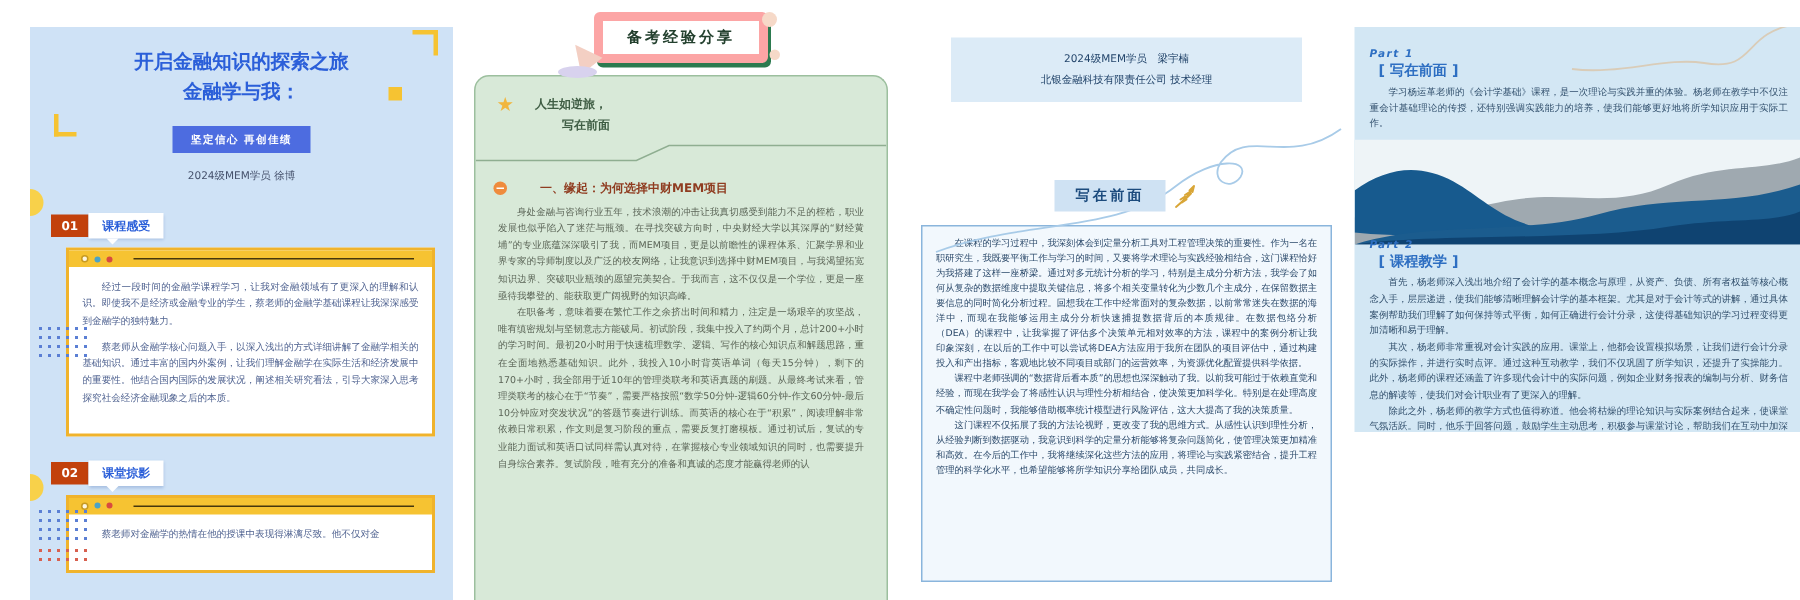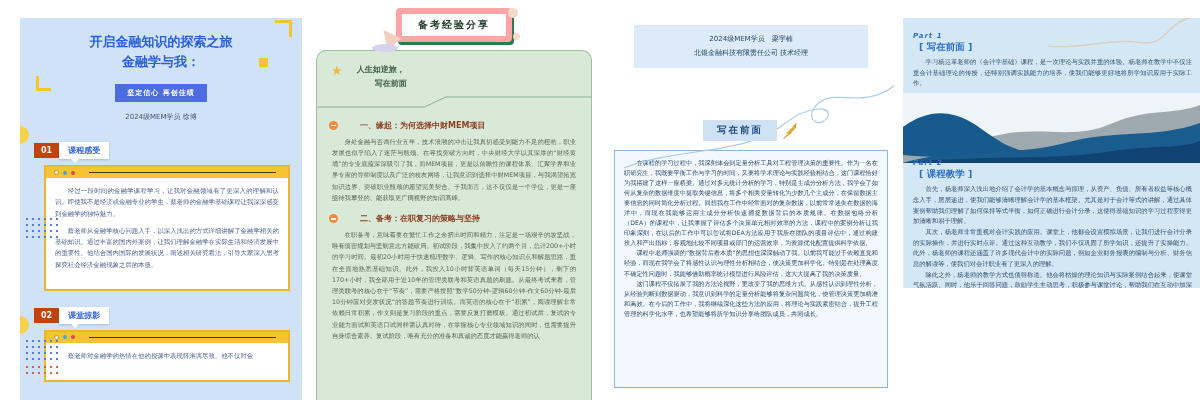--- a/index.html
+++ b/index.html
@@ -182,24 +182,20 @@
       </div>
     </div>
     <svg class="p2-divider" viewBox="0 0 276 16" preserveAspectRatio="none">
       <polyline points="0,13 108,13 130,3 276,3" fill="none" stroke="#8fae91" stroke-width="1"></polyline>
     </svg>
     <div class="p2-secline">
       <span class="p2-bullet"></span>
       <span class="p2-sectitle">一、缘起：为何选择中财MEM项目</span>
     </div>
     <div class="p2-body">身处金融与咨询行业五年，技术浪潮的冲击让我真切感受到能力不足的桎梏，职业发展也似乎陷入了迷茫与瓶颈。在寻找突破方向时，中央财经大学以其深厚的“财经黄埔”的专业底蕴深深吸引了我，而MEM项目，更是以前瞻性的课程体系、汇聚学界和业界专家的导师制度以及广泛的校友网络，让我意识到选择中财MEM项目，与我渴望拓宽知识边界、突破职业瓶颈的愿望完美契合。于我而言，这不仅仅是一个学位，更是一座亟待我攀登的、能获取更广阔视野的知识高峰。</div>
-    <div class="p2-secline">
-      <span class="p2-bullet"></span>
-      <span class="p2-sectitle">二、备考：在职复习的策略与坚持</span>
-    </div>
     <div class="p2-body">在职备考，意味着要在繁忙工作之余挤出时间和精力，注定是一场艰辛的攻坚战，唯有缜密规划与坚韧意志方能破局。初试阶段，我集中投入了约两个月，总计200+小时的学习时间。最初20小时用于快速梳理数学、逻辑、写作的核心知识点和解题思路，重在全面地熟悉基础知识。此外，我投入10小时背英语单词（每天15分钟），剩下的170+小时，我全部用于近10年的管理类联考和英语真题的刷题。从最终考试来看，管理类联考的核心在于“节奏”，需要严格按照“数学50分钟-逻辑60分钟-作文60分钟-最后10分钟应对突发状况”的答题节奏进行训练。而英语的核心在于“积累”，阅读理解非常依赖日常积累，作文则是复习阶段的重点，需要反复打磨模板。通过初试后，复试的专业能力面试和英语口试同样需认真对待，在掌握核心专业领域知识的同时，也需要提升自身综合素养。复试阶段，唯有充分的准备和真诚的态度才能赢得老师的认</div>
   </div>
 </div>
 
 <div class="panel p3">
   <div class="p3-band">
     <div>2024级MEM学员　梁宇楠</div>
     <div>北银金融科技有限责任公司 技术经理</div>
   </div>
   <svg class="p3-squiggle" width="280" height="95" viewBox="0 0 280 95">

